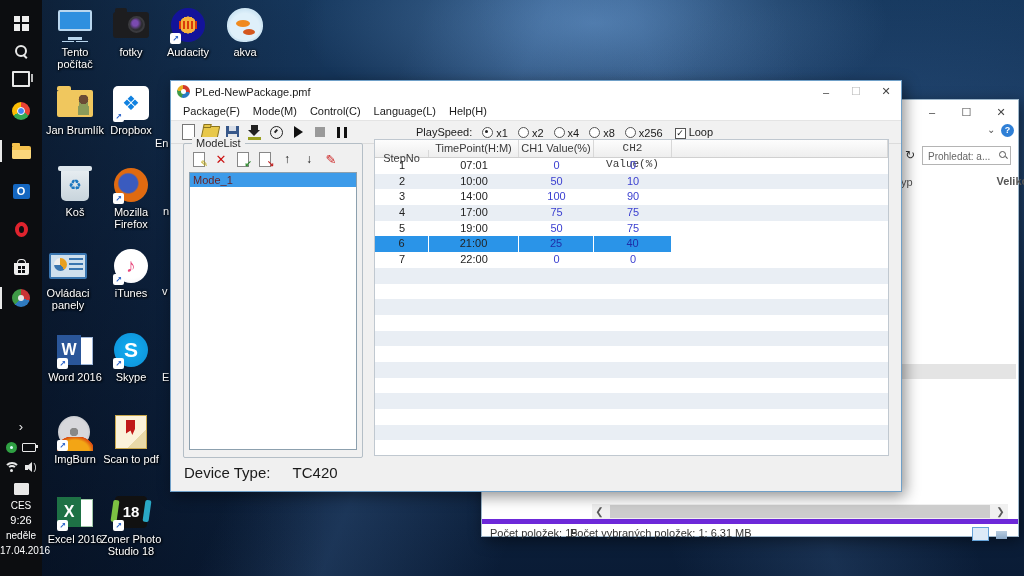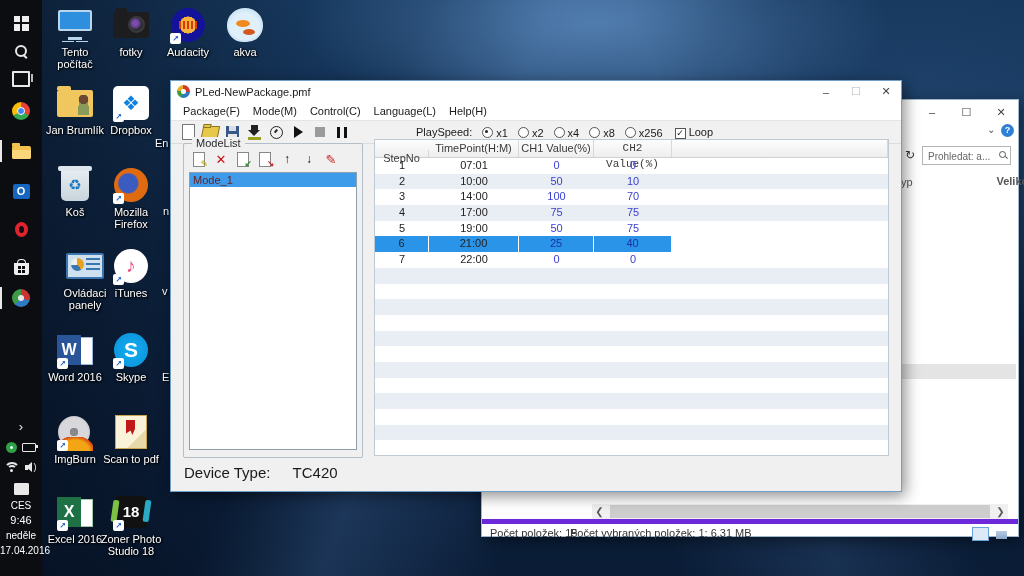--- a/index.html
+++ b/index.html
@@ -193,21 +193,21 @@
           <div class="da-userfolder"></div>
         </div>
         <div class="lbl">Jan Brumlík</div>
       </div>
       <div class="dicon" style="left: 43px; top: 166px;">
         <div class="art">
           <div class="da-recycle">♻</div>
         </div>
         <div class="lbl">Koš</div>
       </div>
-      <div class="dicon" style="left: 53px; top: 247px;">
+      <div class="dicon" style="left: 36px; top: 247px;">
         <div class="art">
           <div class="da-cpanel"></div>
         </div>
         <div class="lbl">Ovládaci panely</div>
       </div>
       <div class="dicon" style="left: 43px; top: 331px;">
         <div class="art">
           <div class="da-word"></div>
           <div class="badge">↗</div>
         </div>
@@ -458,21 +458,21 @@
             <span class="tcell" style="width: 54px; color: rgb(34, 34, 34);">2</span>
             <span class="tcell" style="width: 90px; color: rgb(34, 34, 34);">10:00</span>
             <span class="tcell" style="width: 75px; color: rgb(58, 63, 208);">50</span>
             <span class="tcell" style="width: 78px; color: rgb(58, 63, 208);">10</span>
             <span class="tcell" style="width: 216px; color: rgb(34, 34, 34);"></span>
           </div>
           <div class="trow">
             <span class="tcell" style="width: 54px; color: rgb(34, 34, 34);">3</span>
             <span class="tcell" style="width: 90px; color: rgb(34, 34, 34);">14:00</span>
             <span class="tcell" style="width: 75px; color: rgb(58, 63, 208);">100</span>
-            <span class="tcell" style="width: 78px; color: rgb(58, 63, 208);">70</span>
+            <span class="tcell" style="width: 78px; color: rgb(58, 63, 208);">90</span>
             <span class="tcell" style="width: 216px; color: rgb(34, 34, 34);"></span>
           </div>
           <div class="trow" style="background: rgb(233, 238, 244);">
             <span class="tcell" style="width: 54px; color: rgb(34, 34, 34);">4</span>
             <span class="tcell" style="width: 90px; color: rgb(34, 34, 34);">17:00</span>
             <span class="tcell" style="width: 75px; color: rgb(58, 63, 208);">75</span>
             <span class="tcell" style="width: 78px; color: rgb(58, 63, 208);">75</span>
             <span class="tcell" style="width: 216px; color: rgb(34, 34, 34);"></span>
           </div>
           <div class="trow">
@@ -632,18 +632,18 @@
           <span class="d"></span>
         </div>
         <div class="ic-speaker">
           <span class="w">)</span>
         </div>
       </div>
       <div class="tb-item" style="top: 474px;">
         <div class="ic-msg"></div>
       </div>
       <div class="tray-txt" style="top: 500px; font-size: 10px;">CES</div>
-      <div class="tray-txt" style="top: 514px; font-size: 11px;">9:46</div>
+      <div class="tray-txt" style="top: 514px; font-size: 11px;">9:26</div>
       <div class="tray-txt" style="top: 530px; font-size: 10px;">neděle</div>
       <div class="tray-txt" style="top: 545px; font-size: 10px;">17.04.2016</div>
     </div>
 
 </div>
 
 </body></html>

